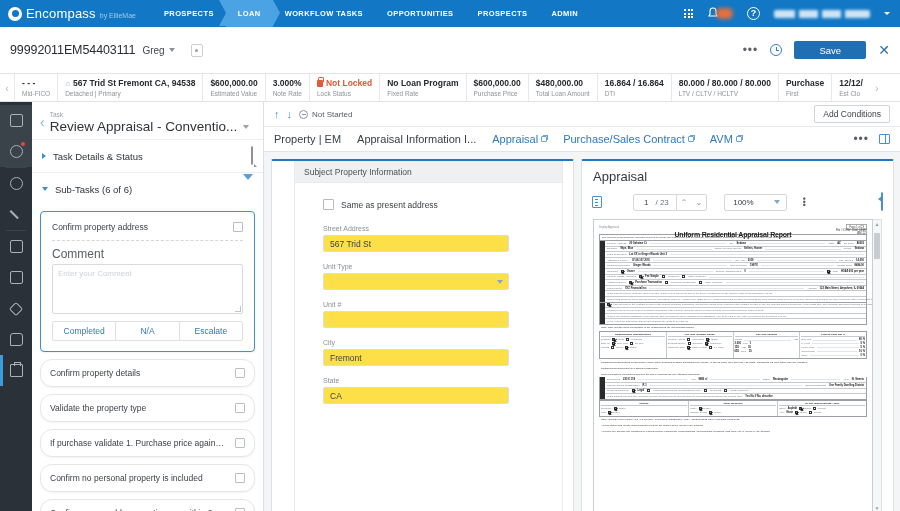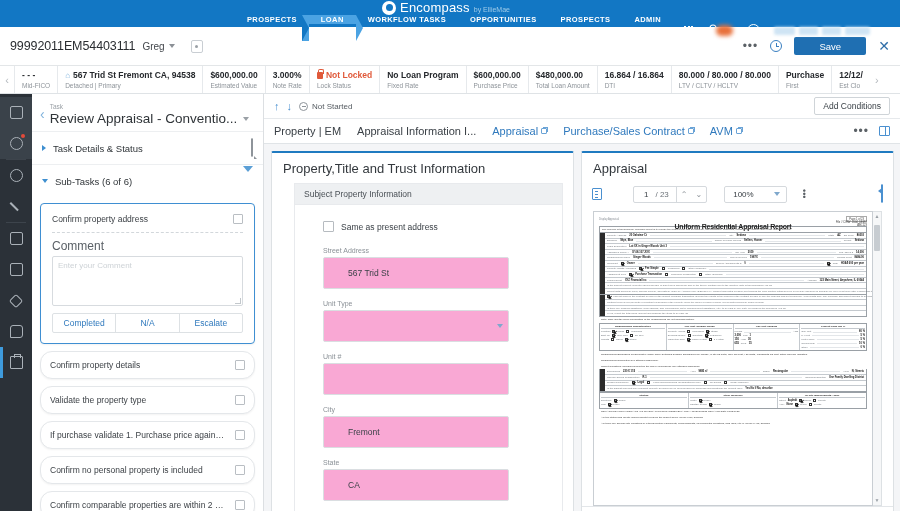--- a/index.html
+++ b/index.html
@@ -6,21 +6,21 @@
   html, body {
     width: 900px; height: 511px;
     font-family: "Liberation Sans", sans-serif;
     background: #ffffff; overflow: hidden;
   }
   .app { width: 900px; height: 511px; position: relative; background: #eef0f2; }
 
   
   .topnav {
     height: 27px; background: #1277c4; display: flex; align-items: center;
-    padding-left: 8px; position: relative; flex-direction: column;
+    padding-left: 8px; position: relative;
   }
   .brand { display: flex; align-items: center; gap: 4px; margin-right: 16px; }
   .brand-mark {
     width: 14px; height: 14px; border-radius: 50%; background: #fff;
     display: flex; align-items: center; justify-content: center; flex: none;
   }
   .brand-mark i { display:block; width:7px; height:7px; border-radius:50%;
     background:#1277c4; }
   .brand-name { color:#fff; font-size:13px; letter-spacing:.2px; }
   .brand-sub { color:#9ecbe9; font-size:7px; align-self:flex-end; margin-bottom:2px; }
@@ -55,21 +55,21 @@
   .user-blur { width:96px; height:8px; border-radius:2px;
     background:linear-gradient(90deg,#cfe4f4 0 22%,transparent 22% 26%,
       #cfe4f4 26% 46%,transparent 46% 50%,#cfe4f4 50% 70%,transparent 70% 74%,
       #cfe4f4 74% 100%);
     filter:blur(1.6px); }
   .caret-w { width:0;height:0;border-left:3px solid transparent;
     border-right:3px solid transparent;border-top:3.5px solid #fff; }
 
   
   .loanrow {
-    height:39px; background:#fff; display:flex; align-items:center;
+    height:47px; background:#fff; display:flex; align-items:center;
     padding:0 10px 0 10px; border-bottom:1px solid #e3e6e8;
   }
   .loan-id { font-size:12.5px; color:#2a2d31; letter-spacing:-.1px; }
   .loan-borrower { font-size:10px; color:#44484d; margin-left:7px; }
   .chev-sm { width:0;height:0;border-left:3px solid transparent;
     border-right:3px solid transparent;border-top:4px solid #8b9096;
     margin-left:4px; }
   .person-btn { width:12px;height:13px;border:1px solid #c9ced3;
     border-radius:2px; margin-left:16px; display:flex;align-items:center;
     justify-content:center; }
@@ -229,23 +229,23 @@
   .formcard { border:1px solid #e8eaed; border-bottom:none; height:100%; }
   .formcard-head { background:#eef0f2; font-size:8.5px; color:#4a5056;
     padding:5px 9px; border-bottom:1px solid #e8eaed; }
   .formcard-body { padding:16px 0 0 28px; }
   .f-cbrow { display:flex; align-items:center; gap:7px; margin-bottom:15px; }
   .f-cb { width:11px;height:11px;border:1px solid #b6bbc0;background:#fff;
     border-radius:1px; }
   .f-cbtxt { font-size:8.5px; color:#3b4147; }
   .f-lbl { font-size:7px; color:#8b9197; margin-bottom:3px; }
   .f-group { margin-bottom:11px; width:186px; }
-  .f-input { height:32px; border:1px solid #dadee1; border-radius:2px;
-    background:#f9a8d4; font-size:8.5px; color:#3b4147; display:flex;
-    align-items:center; padding:0 24px; }
+  .f-input { height:17px; border:1px solid #dadee1; border-radius:2px;
+    background:#fde047; font-size:8.5px; color:#3b4147; display:flex;
+    align-items:center; padding:0 6px; }
   .f-select { display:flex; align-items:center; justify-content:flex-end;
     padding-right:5px; }
   .f-select .chev-sm { border-top-color:#7fa8cc; }
 
   
   .pdf-toolbar { display:flex; align-items:center; padding:2px 10px 8px 10px;
     gap:9px; }
   .tb-thumb { width:10px;height:12px;border:1.3px solid #4a90d0;
     border-radius:1px; position:relative; }
   .tb-thumb:after{content:"";position:absolute;left:2px;top:1.5px;width:3px;
@@ -582,21 +582,20 @@
         </span>
         <span class="tabbar-right">
           <span class="dots-h">•••</span>
           <span class="split-i"></span>
         </span>
       </div>
 
       <div class="panes">
 
         <div class="pane left">
-          <div class="pane-title">Property,Title and Trust Information</div>
           <div class="formwrap">
             <div class="formcard">
               <div class="formcard-head">Subject Property Information</div>
               <div class="formcard-body">
 
                 <div class="f-cbrow">
                   <span class="f-cb"></span>
                   <span class="f-cbtxt">Same as present address</span>
                 </div>
 

